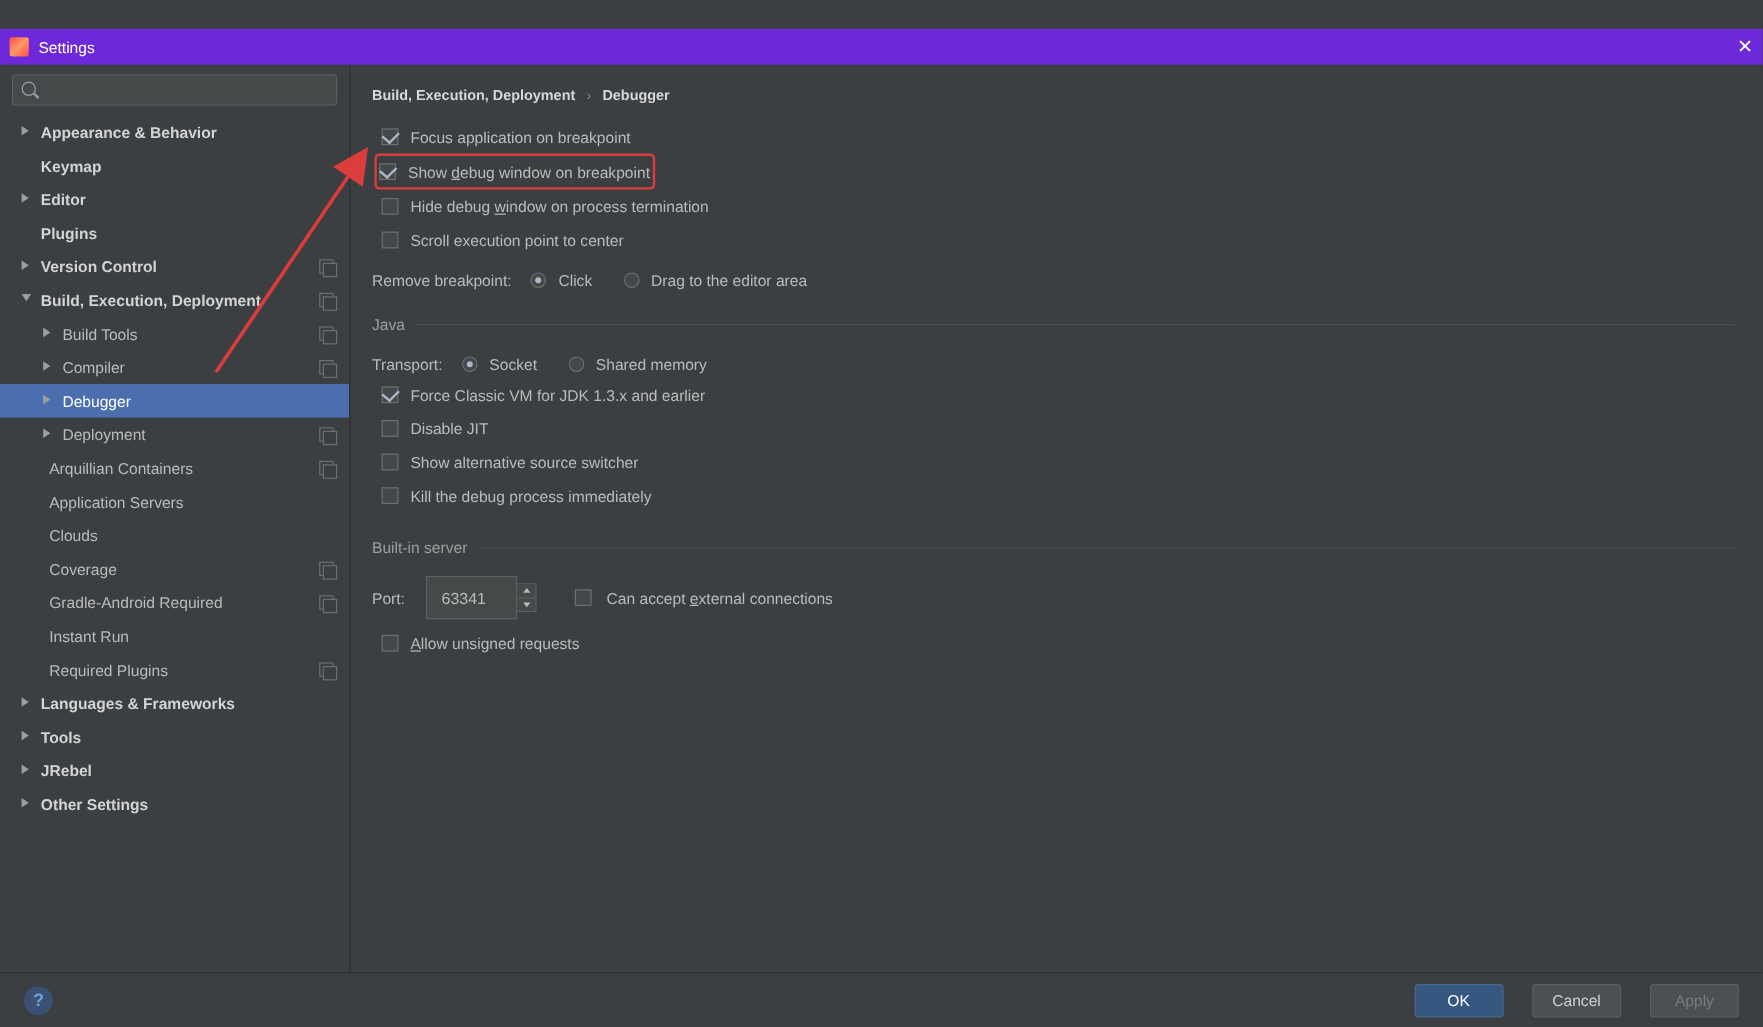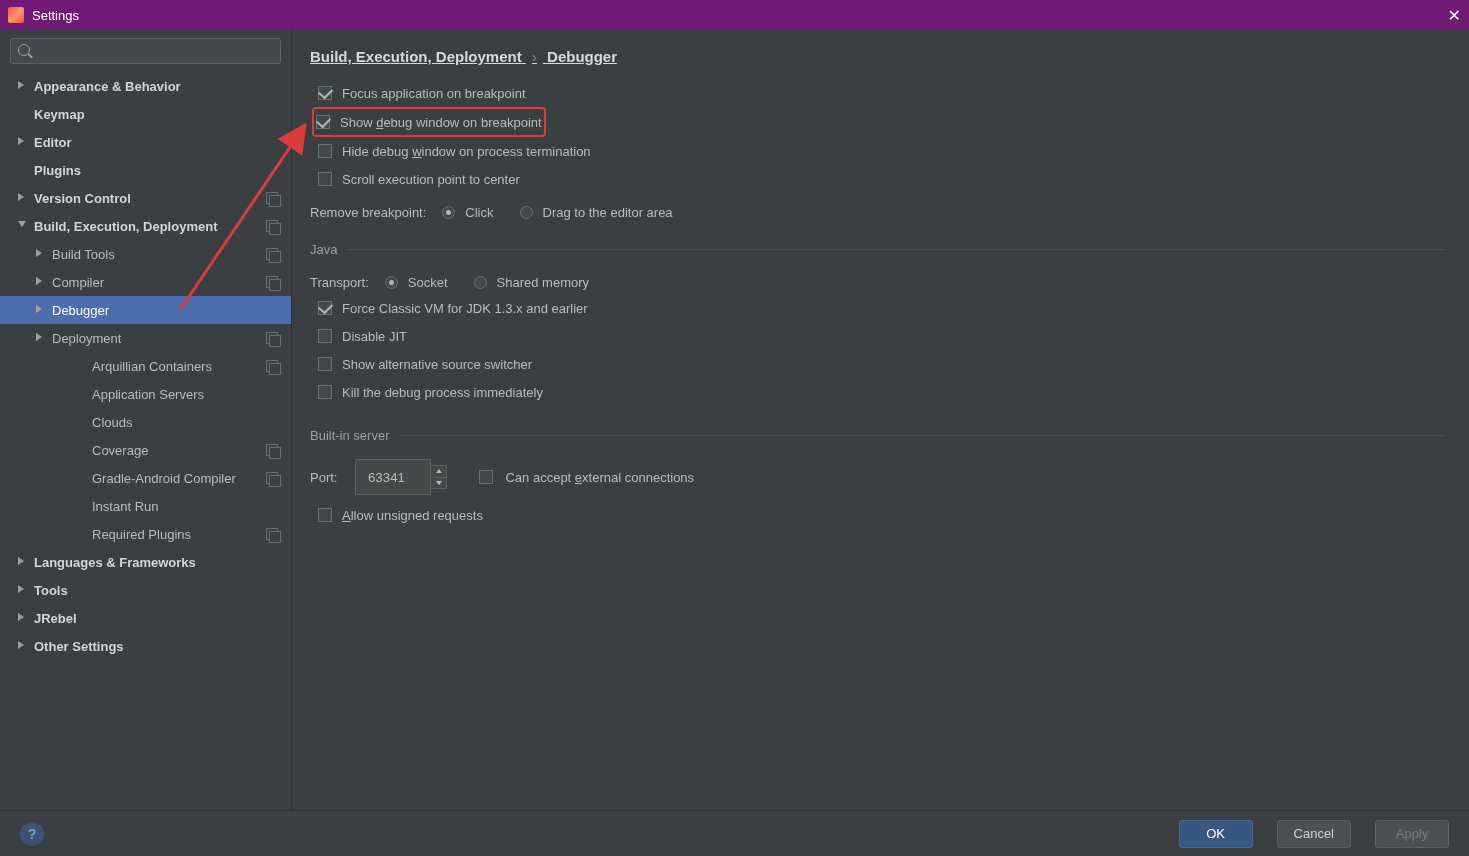--- a/index.html
+++ b/index.html
@@ -1,19 +1,19 @@
 <!DOCTYPE html>
 <html><head>
 <meta charset="utf-8">
 <style>
   * { box-sizing: border-box; margin: 0; padding: 0; font-family: "Segoe UI", Tahoma, sans-serif; }
   body { background: #3c3f41; color: #bbbbbb; font-size: 13px; width: 1469px; height: 856px; overflow: hidden; position: relative; }
 
   
-  .titlebar { height: 30px; background: #701a75; display: flex; align-items: center; padding: 0 8px; color: #fff; }
+  .titlebar { height: 30px; background: #6d28d9; display: flex; align-items: center; padding: 0 8px; color: #fff; margin-top: 24px; }
   .titlebar .app-icon { width: 16px; height: 16px; background: linear-gradient(135deg,#ff4d4d 0%,#ff9966 50%,#ff4d4d 100%); border-radius: 2px; margin-right: 8px; }
   .titlebar .title { font-size: 13px; }
   .titlebar .close { margin-left: auto; font-size: 16px; cursor: pointer; font-family: sans-serif; }
 
   
   .content { display: flex; height: 780px; }
   .sidebar { width: 292px; background: #3c3f41; border-right: 1px solid #2d2f30; display: flex; flex-direction: column; }
   .search-wrap { padding: 8px 10px 6px 10px; }
   .search { width: 100%; height: 26px; background: #45494a; border: 1px solid #5e6060; border-radius: 3px; color: #bbb; padding: 0 8px 0 26px; }
   .search-wrap { position: relative; }
@@ -21,28 +21,28 @@
   .search-icon::after { content:""; position:absolute; width:5px; height:1.5px; background:#9aa0a6; transform:rotate(45deg); left:9px; top:10px; }
 
   .tree { flex: 1; overflow-y: auto; padding-top: 2px; }
   .tree-row { display:flex; align-items:center; height:28px; padding-left:18px; cursor:pointer; color:#bbbbbb; position:relative; }
   .tree-row.bold { font-weight:700; color:#d4d4d4; }
   .tree-row.selected { background:#4b6eaf; color:#fff; }
   .tree-row .arrow { width:10px; height:10px; margin-right:6px; display:inline-block; }
   .arrow.right::before { content:""; display:block; width:0; height:0; border-top:4px solid transparent; border-bottom:4px solid transparent; border-left:6px solid #9e9e9e; }
   .arrow.down::before { content:""; display:block; width:0; height:0; border-left:4px solid transparent; border-right:4px solid transparent; border-top:6px solid #9e9e9e; }
   .tree-row.level1 { padding-left: 36px; }
-  .tree-row.level2 { padding-left: 76px; }
+  .tree-row.level2 { padding-left: 25px; }
   .tree-row .badge { margin-left:auto; margin-right:12px; width:14px;height:14px; position:relative; opacity:.6; }
   .badge::before { content:""; position:absolute; width:10px;height:10px; border:1px solid #8a8f93; left:1px; top:1px; }
   .badge::after { content:""; position:absolute; width:10px;height:10px; border:1px solid #8a8f93; left:4px; top:4px; background:#3c3f41; }
 
   
   .main { flex:1; padding: 18px 24px 0 18px; overflow-y:auto; }
-  .breadcrumb { font-size:15px; font-weight:700; color:#d8d8d8; margin-bottom:14px;text-decoration:underline; }
+  .breadcrumb { font-size:12px; font-weight:700; color:#d8d8d8; margin-bottom:14px; }
   .breadcrumb .sep { color:#888; padding:0 6px; font-weight:400; }
 
   .opt-row { display:flex; align-items:center; height:28px; gap:10px; margin-left:8px; }
   .chk { width:14px; height:14px; border:1px solid #6e6e6e; background:#43494a; position:relative; cursor:pointer; flex-shrink:0; }
   .chk.checked::after { content:""; position:absolute; left:2px; top:-1px; width:7px; height:10px; border-right:2px solid #a9b7c6; border-bottom:2px solid #a9b7c6; transform:rotate(40deg) skewX(-5deg); }
   .opt-label { color:#bbbbbb; }
   .opt-label .ul { text-decoration: underline; }
 
   .highlight-box { border:2px solid #db3c3c; border-radius:4px; padding:0 2px; margin-left:2px; display:inline-flex; align-items:center; height:30px; }
   .highlight-wrap { display:flex; align-items:center; }
@@ -153,21 +153,21 @@
           <span style="width: 16px; display: inline-block;"></span>
           <span>Clouds</span>
         </div>
         <div class="tree-row level2">
           <span style="width: 16px; display: inline-block;"></span>
           <span>Coverage</span>
           <span class="badge"></span>
         </div>
         <div class="tree-row level2">
           <span style="width: 16px; display: inline-block;"></span>
-          <span>Gradle-Android Compiler</span>
+          <span>Gradle-Android Required</span>
           <span class="badge"></span>
         </div>
         <div class="tree-row level2">
           <span style="width: 16px; display: inline-block;"></span>
           <span>Instant Run</span>
         </div>
         <div class="tree-row level2">
           <span style="width: 16px; display: inline-block;"></span>
           <span>Required Plugins</span>
           <span class="badge"></span>

